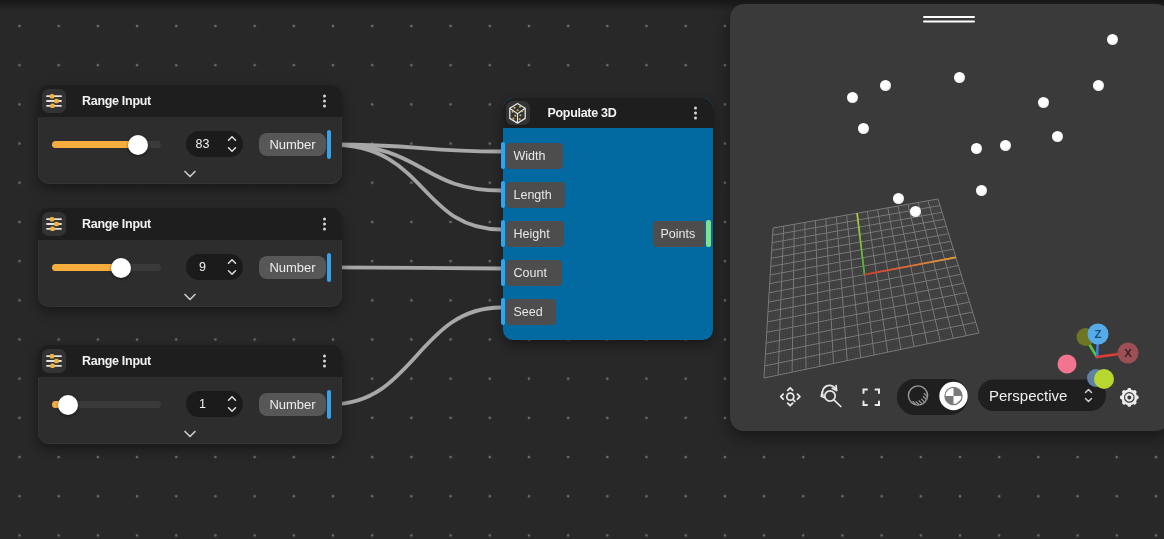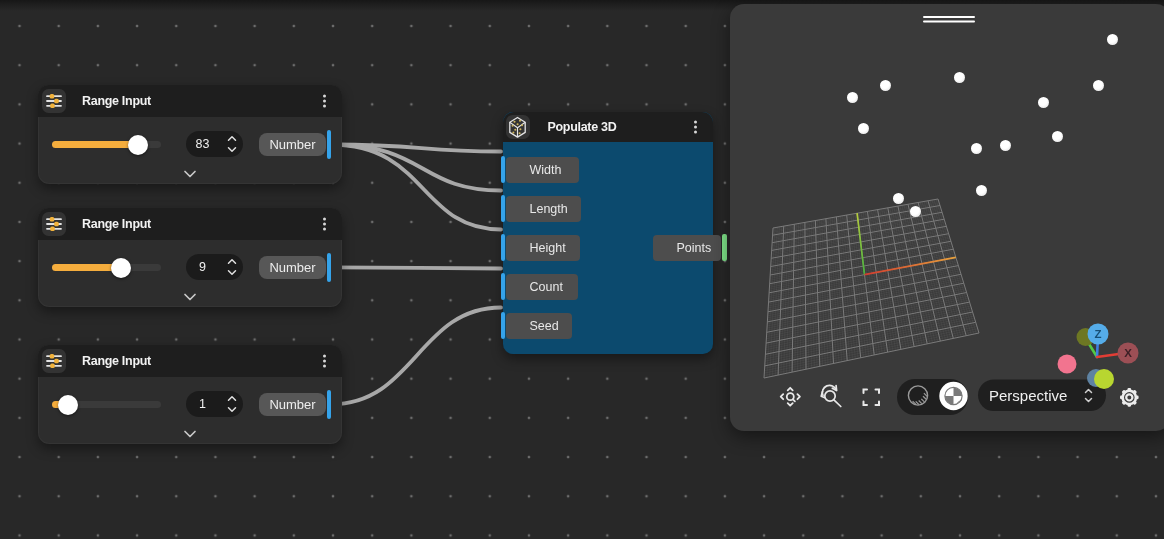--- a/index.html
+++ b/index.html
@@ -25,24 +25,24 @@
     box-shadow:0 1px 3px rgba(0,0,0,.5);}
   .npill{position:absolute;left:148px;top:14px;width:57px;height:26px;background:#1b1b1b;border-radius:13px;color:#f0f0f0;
     font-size:12.5px;}
   .npill .num{position:absolute;left:0;width:33px;text-align:center;top:6px;}
   .npill .spin{position:absolute;right:6px;top:3px;}
   .nbtn{position:absolute;left:221px;top:16px;width:67px;height:23px;background:#575757;border-radius:8px;
     color:#ededed;font-size:13px;text-align:center;line-height:23px;}
   .oport{position:absolute;left:288.6px;top:12.7px;width:4.6px;height:29px;background:#35a3ea;border-radius:2px;}
   .ncollapse{position:absolute;left:50%;bottom:2px;transform:translateX(-50%);}
   
-  .pnode{position:absolute;left:503px;top:112px;width:210px;height:242px;background:#0c4a6e;border-radius:10px;
+  .pnode{position:absolute;left:503px;top:98px;width:210px;height:242px;background:#0369a1;border-radius:10px;
     box-shadow:0 5px 12px rgba(0,0,0,.4);}
   .chip{position:absolute;background:#4d4d4d;border-radius:4px;height:26px;color:#e8e8e8;font-size:12.5px;
-    line-height:26px;padding-left:24px;}
+    line-height:26px;padding-left:8px;}
   .iport{position:absolute;left:-4.7px;top:-0.5px;width:4.2px;height:27px;background:#35a3ea;border-radius:2px;}
   .gport{position:absolute;right:-6.5px;top:-0.5px;width:5px;height:27px;background:#7ee288;border-radius:2px;}
   
   .vp{position:absolute;left:730px;top:4px;width:440px;height:427px;background:#3a3a3a;border-radius:14px;
     box-shadow:0 6px 18px rgba(0,0,0,.45);}
   .handle{position:absolute;left:193px;top:12px;width:52px;height:2px;background:#fff;border-radius:1px;box-shadow:0 4.5px 0 #fff;}
   .vdot{position:absolute;width:11px;height:11px;border-radius:50%;z-index:2;
     background:radial-gradient(circle at 42% 38%,#ffffff 45%,#d9d9d9);}
 </style>
 </head>

